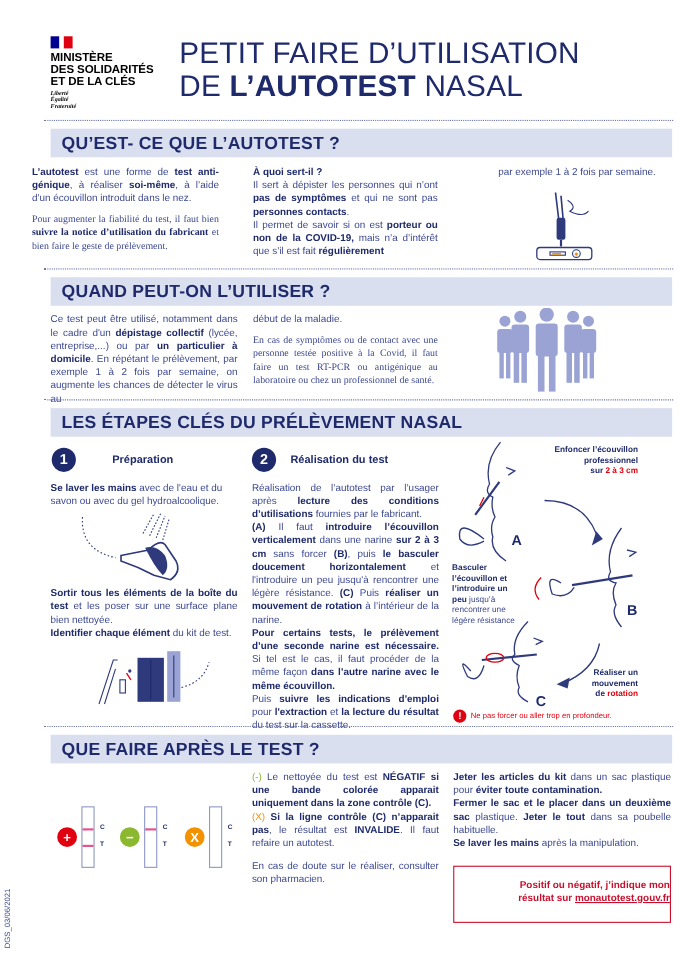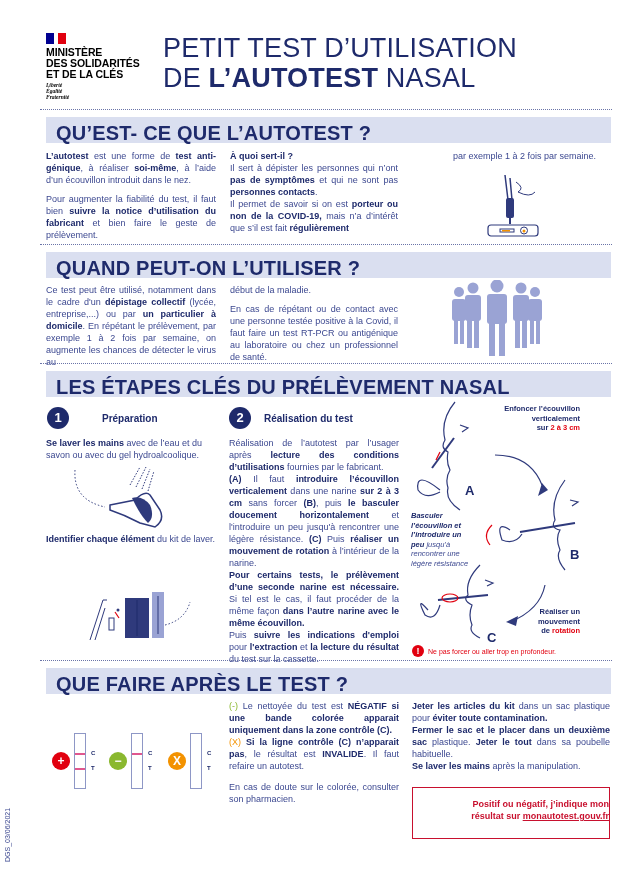--- a/index.html
+++ b/index.html
@@ -17,24 +17,24 @@
   .flag .wh { width: 4px; height: 11px; background: #fff; }
   .flag .rd { width: 8px; height: 11px; background: #e1000f; }
   .ministry { margin-top: 3px; font-size: 10.5px; font-weight: bold; color: #000; line-height: 11px; letter-spacing: -0.1px; }
   .motto { margin-top: 2px; font-family: "Liberation Serif", serif; font-style: italic; font-weight: bold; font-size: 5.5px; line-height: 6px; color: #000; }
   .title { position: absolute; left: 163px; top: 33px; font-size: 27px; line-height: 30px; color: #1e2a6b; letter-spacing: 0.2px; }
   .title .strong { font-weight: bold; }
 
   .dots { position: absolute; left: 40px; width: 572px; border-top: 1.5px dotted #6a74a8; }
 
   .band { position: absolute; left: 46px; width: 565px; height: 26px; background: #dadff0; }
-  .band span { position: absolute; left: 10px; top: 5px; font-size: 20px; font-weight: bold; color: #1e2a6b; letter-spacing: 0.2px; }
+  .band span { position: absolute; left: 10px; top: 5px; font-size: 16px; font-weight: bold; color: #1e2a6b; letter-spacing: 0.2px; }
 
   .txt { position: absolute; font-size: 9px; line-height: 12px; color: #3c4890; text-align: justify; }
-  .txt p + p { margin-top: 7px; }
+  .txt p + p { margin-top: 7px; font-family: Liberation Serif, serif; }
 
   .stepnum { position: absolute; width: 22px; height: 22px; border-radius: 50%; background: #1e2a6b; color: #fff; font-size: 13px; font-weight: bold; text-align: center; line-height: 22px; }
   .steptitle { position: absolute; font-size: 10px; font-weight: bold; color: #1e2a6b; }
 
   .small { position: absolute; font-size: 7.5px; line-height: 9.5px; color: #1e2a6b; }
   .letter { position: absolute; font-size: 13px; font-weight: bold; color: #1e2a6b; }
 
   .warn { position: absolute; left: 412px; top: 645px; display: flex; align-items: center; }
   .warn .ic { width: 12px; height: 12px; border-radius: 50%; background: #e1000f; color: #fff; font-size: 9px; font-weight: bold; text-align: center; line-height: 12px; }
   .warn .t { margin-left: 4px; font-size: 7px; color: #e1000f; }
@@ -64,31 +64,31 @@
     <div>DES SOLIDARITÉS</div>
     <div>ET DE LA CLÉS</div>
   </div>
   <div class="motto">
     <div>Liberté</div>
     <div>Égalité</div>
     <div>Fraternité</div>
   </div>
 </div>
 <div class="title">
-  <div>PETIT TEST D’UTILISATION</div>
+  <div>PETIT FAIRE D’UTILISATION</div>
   <div><span>DE </span><span class="strong">L’AUTOTEST</span><span> NASAL</span></div>
 </div>
 
 <div class="dots" style="top:109px"></div>
 
 <div class="band" style="top:117px">
     <span>QU’EST- CE QUE L’AUTOTEST ?</span>
   </div>
 
-<div class="txt" style="left:46px; top:150px; width:170px;">
+<div class="txt" style="left:29px; top:150px; width:170px;">
   <p><span class="b">L’autotest</span><span> est une forme de </span><span class="b">test anti-génique</span><span>, à réaliser </span><span class="b">soi-même</span><span>, à l’aide d’un écouvillon introduit dans le nez.</span></p>
   <p><span>Pour augmenter la fiabilité du test, il faut bien </span><span class="b">suivre la notice d’utilisation du fabricant</span><span> et bien faire le geste de prélèvement.</span></p>
 </div>
 <div class="txt" style="left:230px; top:150px; width:168px;">
   <div class="b">À quoi sert-il ?</div>
   <div><span>Il sert à dépister les personnes qui n’ont </span><span class="b">pas de symptômes</span><span> et qui ne sont pas </span><span class="b">personnes contacts</span><span>.</span></div>
   <div><span>Il permet de savoir si on est </span><span class="b">porteur ou non de la COVID-19,</span><span> mais n’a d’intérêt que s’il est fait </span><span class="b">régulièrement</span></div>
 </div>
 <div class="txt" style="left:410px; top:150px; width:200px; text-align:left;margin-left:43px;">par exemple 1 à 2 fois par semaine.</div>
 
@@ -106,21 +106,21 @@
 
 <div class="dots" style="top:244px"></div>
 
 <div class="band" style="top:252px">
     <span>QUAND PEUT-ON L’UTILISER ?</span>
   </div>
 
 <div class="txt" style="left:46px; top:284px; width:170px;"><span>Ce test peut être utilisé, notamment dans le cadre d'un </span><span class="b">dépistage collectif</span><span> (lycée, entreprise,...) ou par </span><span class="b">un particulier à domicile</span><span>. En répétant le prélèvement, par exemple 1 à 2 fois par semaine, on augmente les chances de détecter le virus au</span></div>
 <div class="txt" style="left:230px; top:284px; width:168px; text-align:left;">
   <p>début de la maladie.</p>
-  <p style="text-align:justify">En cas de répétant ou de contact avec une personne testée positive à la Covid, il faut faire un test RT-PCR ou antigénique au laboratoire ou chez un professionnel de santé.</p>
+  <p style="text-align:justify">En cas de symptômes ou de contact avec une personne testée positive à la Covid, il faut faire un test RT-PCR ou antigénique au laboratoire ou chez un professionnel de santé.</p>
 </div>
 
 <svg style="position:absolute; left:447px; top:280px;" width="100" height="80" viewBox="0 0 100 80">
   <g fill="#9aa3d4">
     <circle cx="12" cy="12" r="5"></circle>
       <rect x="5" y="19" width="14" height="22" rx="3"></rect>
       <rect x="7" y="38" width="4" height="26"></rect>
       <rect x="13" y="38" width="4" height="26"></rect>
     <circle cx="26" cy="8" r="5.5"></circle>
       <rect x="18" y="15" width="16" height="26" rx="3"></rect>
@@ -153,21 +153,22 @@
 <div class="txt" style="left:46px; top:437px; width:170px; text-align:left;"><span class="b">Se laver les mains</span><span> avec de l’eau et du savon ou avec du gel hydroalcoolique.</span></div>
 
 <svg style="position:absolute; left:70px; top:465px;" width="120" height="70" viewBox="0 0 120 70">
   <path d="M5 5 Q3 35 35 42" stroke="#2f3a7c" stroke-width="1" stroke-dasharray="1.5,2" fill="none"></path>
   <path d="M60 20 L70 2 M66 22 L76 2 M72 24 L80 4 M78 26 L84 6" stroke="#2f3a7c" stroke-width="1" stroke-dasharray="1.5,1.5"></path>
   <path d="M40 40 L65 35 Q75 25 80 30 L90 45 Q95 55 85 62 L70 58 Q55 50 40 45 Z" fill="#fff" stroke="#2f3a7c" stroke-width="1.5"></path>
   <path d="M62 33 Q72 30 80 40 Q85 52 78 58 Q70 50 62 33Z" fill="#2f3a7c"></path>
 </svg>
 
 <div class="txt" style="left:46px; top:533px; width:170px;">
-  <div><span class="b">Identifier chaque élément</span><span> du kit de laver.</span></div>
+  <div><span class="b">Sortir tous les éléments de la boîte du test</span><span> et les poser sur une surface plane bien nettoyée.</span></div>
+  <div><span class="b">Identifier chaque élément</span><span> du kit de test.</span></div>
 </div>
 
 <svg style="position:absolute; left:85px; top:590px;" width="110" height="55" viewBox="0 0 110 55">
   <path d="M5 50 L18 10 L22 10 M10 50 L20 18" stroke="#2f3a7c" stroke-width="1" fill="none"></path>
   <rect x="24" y="28" width="5" height="12" fill="#fff" stroke="#2f3a7c"></rect>
   <line x1="30" y1="22" x2="34" y2="28" stroke="#e1000f" stroke-width="1.2"></line>
   <circle cx="33" cy="20" r="1.5" fill="#2f3a7c"></circle>
   <rect x="40" y="8" width="24" height="40" fill="#2f3a7c"></rect>
   <line x1="52" y1="10" x2="52" y2="46" stroke="#1e2a6b"></line>
   <rect x="67" y="2" width="12" height="46" fill="#9aa3d4"></rect>
@@ -175,21 +176,21 @@
   <path d="M80 35 Q100 30 105 12" stroke="#2f3a7c" stroke-width="1" stroke-dasharray="1.5,2" fill="none"></path>
 </svg>
 
 <div class="stepnum" style="left:229px; top:407px;">2</div>
 <div class="steptitle" style="left:264px; top:413px;">Réalisation du test</div>
 
 <div class="txt" style="left:229px; top:437px; width:170px;"><span>Réalisation de l’autotest par l’usager après </span><span class="b">lecture des conditions d’utilisations</span><span> fournies par le fabricant.</span><br><span class="b">(A) </span><span>Il faut </span><span class="b">introduire l’écouvillon verticalement</span><span> dans une narine </span><span class="b">sur 2 à 3 cm</span><span> sans forcer </span><span class="b">(B)</span><span>, puis </span><span class="b">le basculer doucement horizontalement</span><span> et l'introduire un peu jusqu'à rencontrer une légère résistance. </span><span class="b">(C)</span><span> Puis </span><span class="b">réaliser un mouvement de rotation</span><span> à l’intérieur de la narine.</span><br><span class="b">Pour certains tests, le prélèvement d’une seconde narine est nécessaire.</span><span> Si tel est le cas, il faut procéder de la même façon </span><span class="b">dans l’autre narine avec le même écouvillon.</span><br><span>Puis </span><span class="b">suivre les indications d'emploi</span><span> pour </span><span class="b">l'extraction</span><span> et </span><span class="b">la lecture du résultat</span><span> du test sur la cassette.</span></div>
 
 <div class="small" style="left:478px; top:404px; width:102px; text-align:right; font-weight:bold;">
   <div>Enfoncer l’écouvillon</div>
-  <div>verticalement</div>
+  <div>professionnel</div>
   <div><span>sur </span><span class="red">2 à 3 cm</span></div>
 </div>
 
 <svg style="position:absolute; left:410px; top:400px;" width="200" height="240" viewBox="0 0 200 240">
   <g stroke="#2f3a7c" stroke-width="1.2" fill="none">
 
     <path d="M45 2 Q30 20 35 40 Q30 48 38 52 Q36 62 40 70 Q35 78 38 88 Q35 100 50 110"></path>
     <path d="M50 25 L58 28 L52 32"></path>
     <path d="M30 90 Q5 70 8 90 Q15 100 30 92"></path>
 
@@ -213,21 +214,21 @@
   <path d="M96 222 L108 216 L106 226 Z" fill="#2f3a7c"></path>
   <path d="M26 60 L30 52" stroke="#e1000f" stroke-width="1.2"></path>
   <path d="M82 125 Q72 135 80 145" stroke="#e1000f" stroke-width="1.2" fill="none"></path>
   <ellipse cx="40" cy="198" rx="8" ry="4" stroke="#e1000f" stroke-width="1.2" fill="none"></ellipse>
 </svg>
 
 <div class="letter" style="left:465px; top:483px;">A</div>
 <div class="letter" style="left:570px; top:547px;">B</div>
 <div class="letter" style="left:487px; top:630px;">C</div>
 
-<div class="small" style="left:411px; top:511px; width:60px;font-style:italic;"><span class="b">Basculer l’écouvillon et l’introduire un peu</span><span style="font-weight:normal;color:#3c4890"> jusqu’à rencontrer une légère résistance</span></div>
+<div class="small" style="left:411px; top:511px; width:60px;"><span class="b">Basculer l’écouvillon et l’introduire un peu</span><span style="font-weight:normal;color:#3c4890"> jusqu’à rencontrer une légère résistance</span></div>
 
 <div class="small" style="left:520px; top:607px; width:60px; text-align:right; font-weight:bold;">
   <div>Réaliser un</div>
   <div>mouvement</div>
   <div><span>de </span><span class="red">rotation</span></div>
 </div>
 
 <div class="warn">
   <div class="ic">!</div>
   <div class="t">Ne pas forcer ou aller trop en profondeur.</div>
@@ -267,21 +268,21 @@
       <div class="ct">
         <div>C</div>
         <div>T</div>
       </div>
     </div>
   </div>
 
 <div class="txt" style="left:229px; top:700px; width:170px;">
   <div><span class="green">(-)</span><span> Le nettoyée du test est </span><span class="b">NÉGATIF si une bande colorée apparait uniquement dans la zone contrôle (C).</span></div>
   <div><span class="orange">(X)</span><span class="b"> Si la ligne contrôle (C) n’apparait pas</span><span>, le résultat est </span><span class="b">INVALIDE</span><span>. Il faut refaire un autotest.</span></div>
-  <p style="margin-top:9px">En cas de doute sur le colorée, consulter son pharmacien.</p>
+  <p style="margin-top:9px">En cas de doute sur le réaliser, consulter son pharmacien.</p>
 </div>
 
 <div class="txt" style="left:412px; top:700px; width:198px;"><span class="b">Jeter les articles du kit</span><span> dans un sac plastique pour </span><span class="b">éviter toute contamination.</span><br><span class="b">Fermer le sac et le placer dans un deuxième sac</span><span> plastique. </span><span class="b">Jeter le tout</span><span> dans sa poubelle habituelle.</span><br><span class="b">Se laver les mains</span><span> après la manipulation.</span></div>
 
 <div class="callout">
   <div>Positif ou négatif, j’indique mon</div>
   <div><span>résultat sur </span><u>monautotest.gouv.fr</u></div>
 </div>
 
 <div class="docid">DGS_03/06/2021</div>

